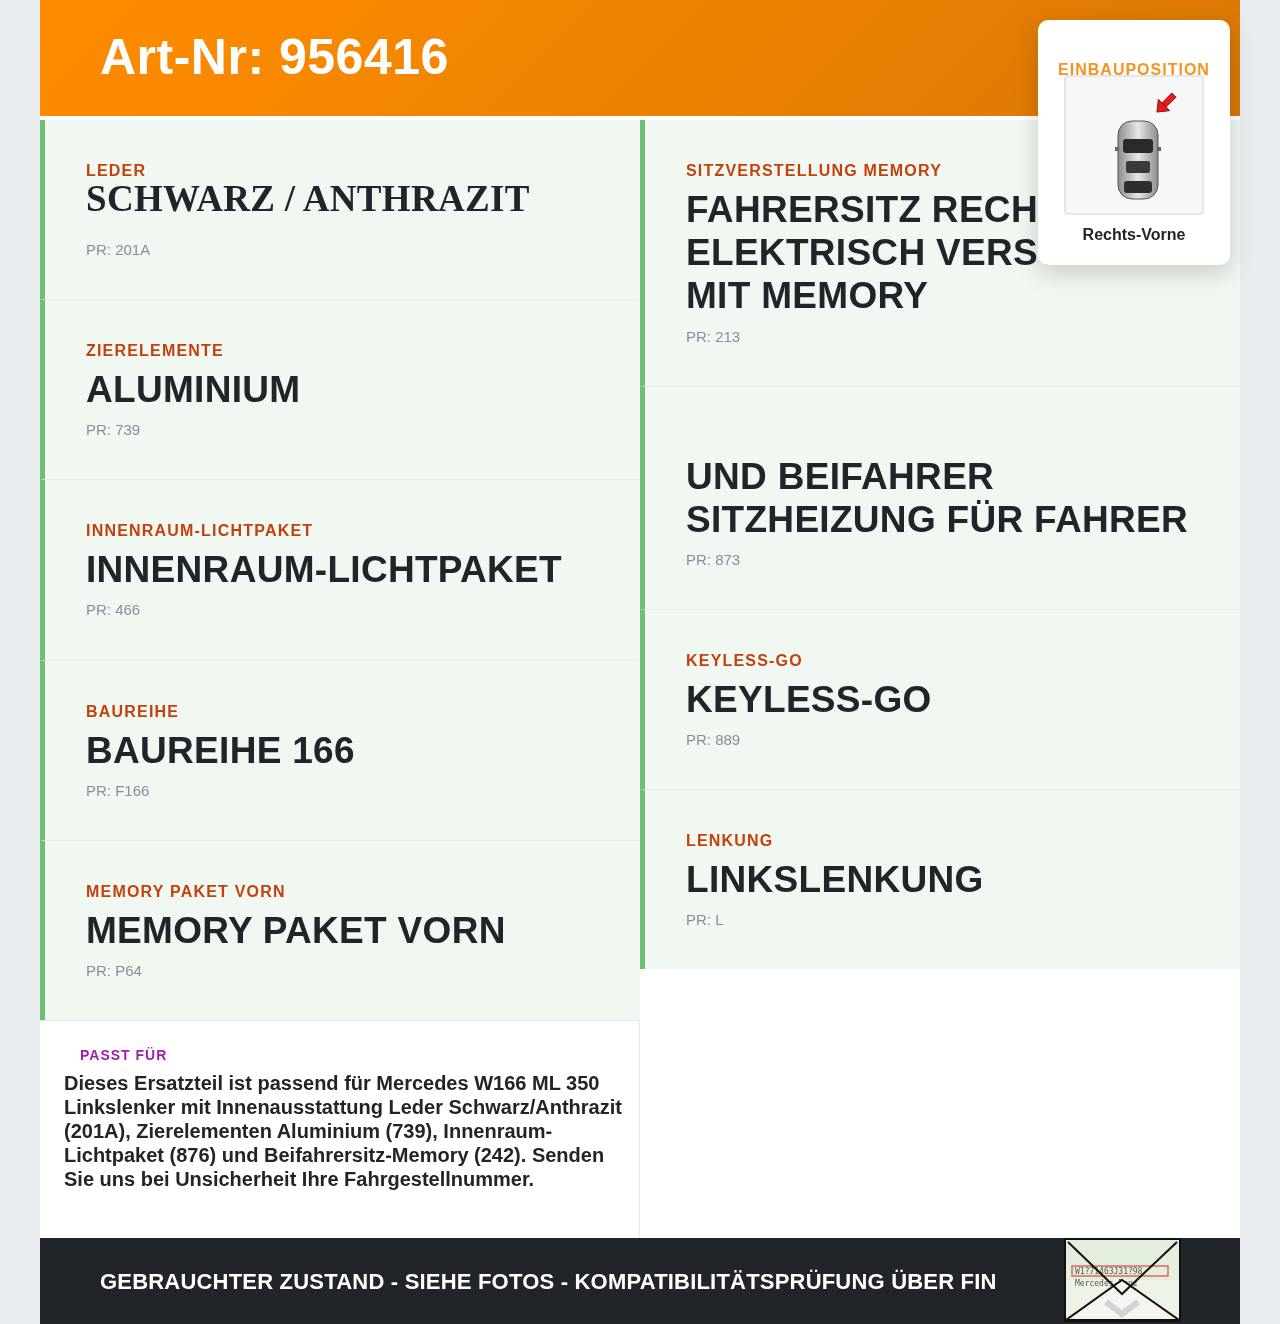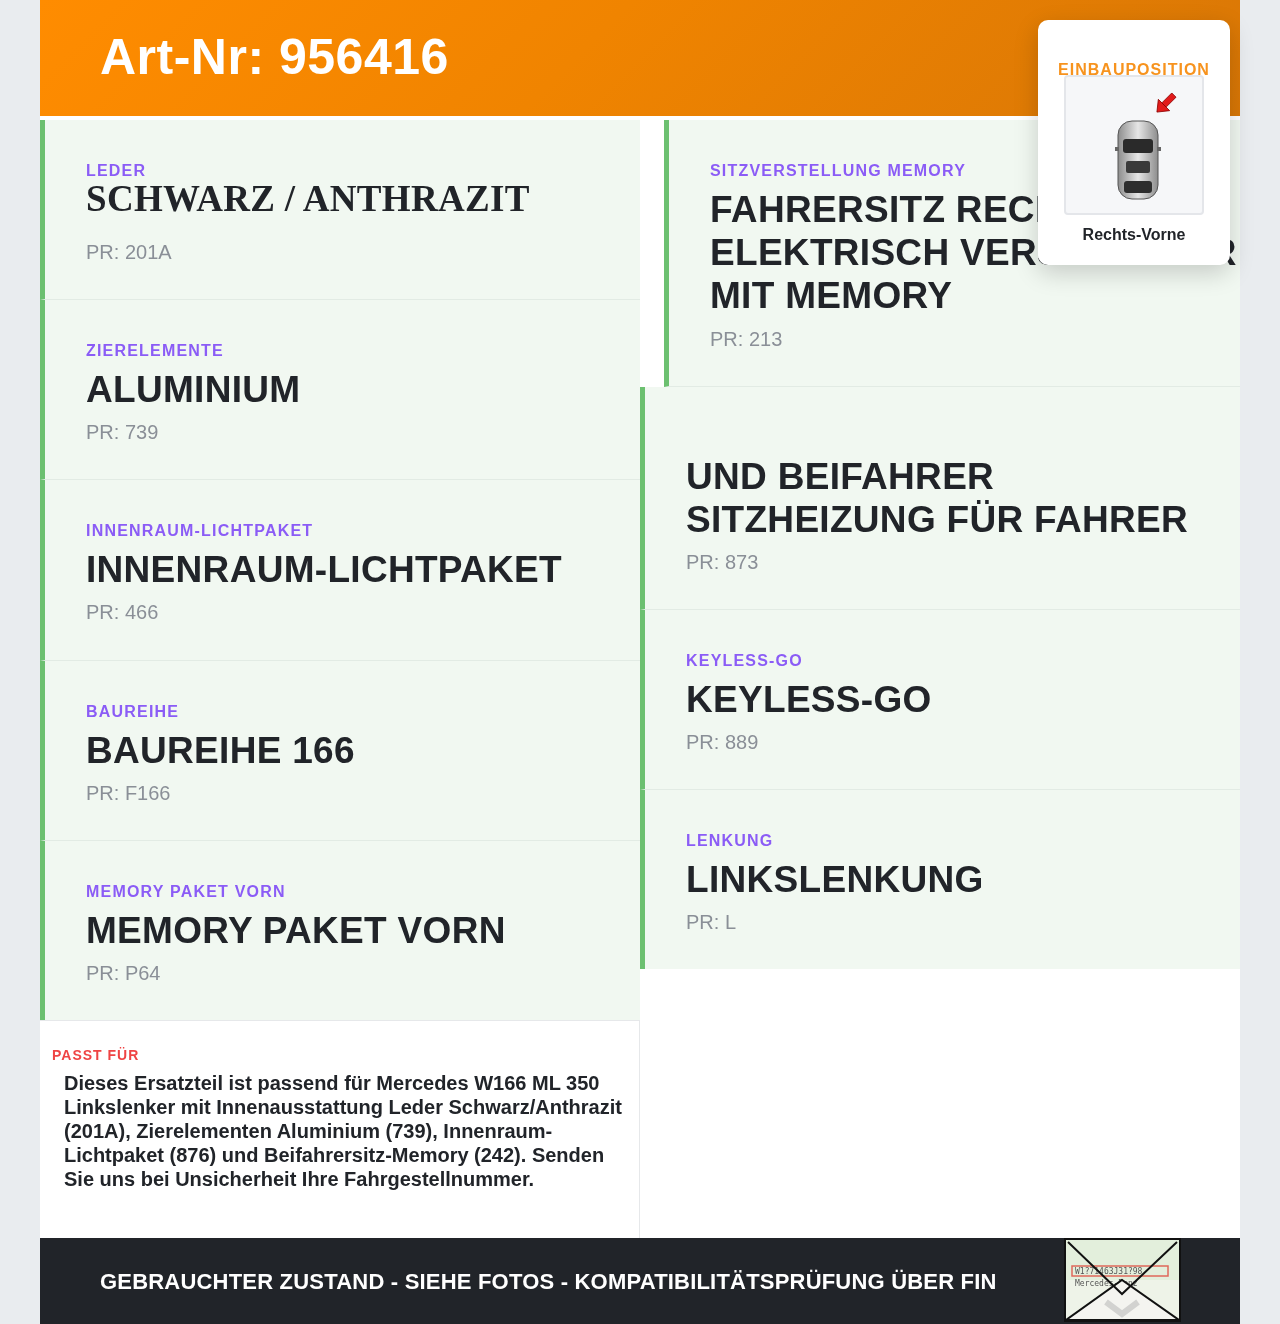--- a/index.html
+++ b/index.html
@@ -29,39 +29,39 @@
   .col.right { left: 600px; }
   .card {
     position: relative;
     background: #f1f8f1;
     border-left: 5px solid #6cc070;
     border-bottom: 1px solid #e2ebe4;
     padding-left: 41px;
   }
   .card-label {
     position: absolute; left: 41px;
-    font-size: 16px; font-weight: bold; color: #8b5cf6; letter-spacing: 1.2px;
+    font-size: 16px; font-weight: bold; color: #c2410c; letter-spacing: 1.2px;
     text-transform: uppercase;
   }
   .card-value {
     position: absolute; left: 41px;
     font-size: 37px; font-weight: bold; color: #212429; line-height: 43px;
     letter-spacing: 0.3px; text-transform: uppercase;
   }
   .card-pr {
     position: absolute; left: 41px;
-    font-size: 20px; color: #8a8f97;
+    font-size: 15px; color: #8a8f97;
   }
   .fit {
     position: absolute; left: 0; top: 1020px; width: 600px; height: 218px;
     background: #fff; border-right: 1px solid #e6e8ea; border-top: 1px solid #e6e8ea;
   }
   .fit-label {
-    position: absolute; left: 12px; top: 26px;
-    font-size: 14px; font-weight: bold; color: #ef4444; letter-spacing: 1px;
+    position: absolute; left: 40px; top: 26px;
+    font-size: 14px; font-weight: bold; color: #a21caf; letter-spacing: 1px;
   }
   .fit-text {
     position: absolute; left: 24px; top: 50px; width: 560px;
     font-size: 20px; font-weight: bold; color: #212429; line-height: 24px;
   }
   .footer {
     position: absolute; left: 0; top: 1238px; width: 1200px; height: 86px;
     background: #212429;
   }
   .footer-text {
@@ -124,21 +124,21 @@
         <div class="card-pr" style="top:121px;">PR: F166</div>
       </div>
       <div class="card" style="height:180px;">
         <div class="card-label" style="top:42px;">MEMORY PAKET VORN</div>
         <div class="card-value" style="top:68px;">MEMORY PAKET VORN</div>
         <div class="card-pr" style="top:121px;">PR: P64</div>
       </div>
     </div>
 
     <div class="col right">
-      <div class="card" style="height:267px;margin-left:24px;">
+      <div class="card" style="height:267px;">
         <div class="card-label" style="top:42px;">SITZVERSTELLUNG MEMORY</div>
         <div class="card-value" style="top:68px;">
           <div>FAHRERSITZ RECHTS</div>
           <div>ELEKTRISCH VERSTELLBAR</div>
           <div>MIT MEMORY</div>
         </div>
         <div class="card-pr" style="top:208px;">PR: 213</div>
       </div>
       <div class="card" style="height:223px;">
         <div class="card-value" style="top:68px;">

